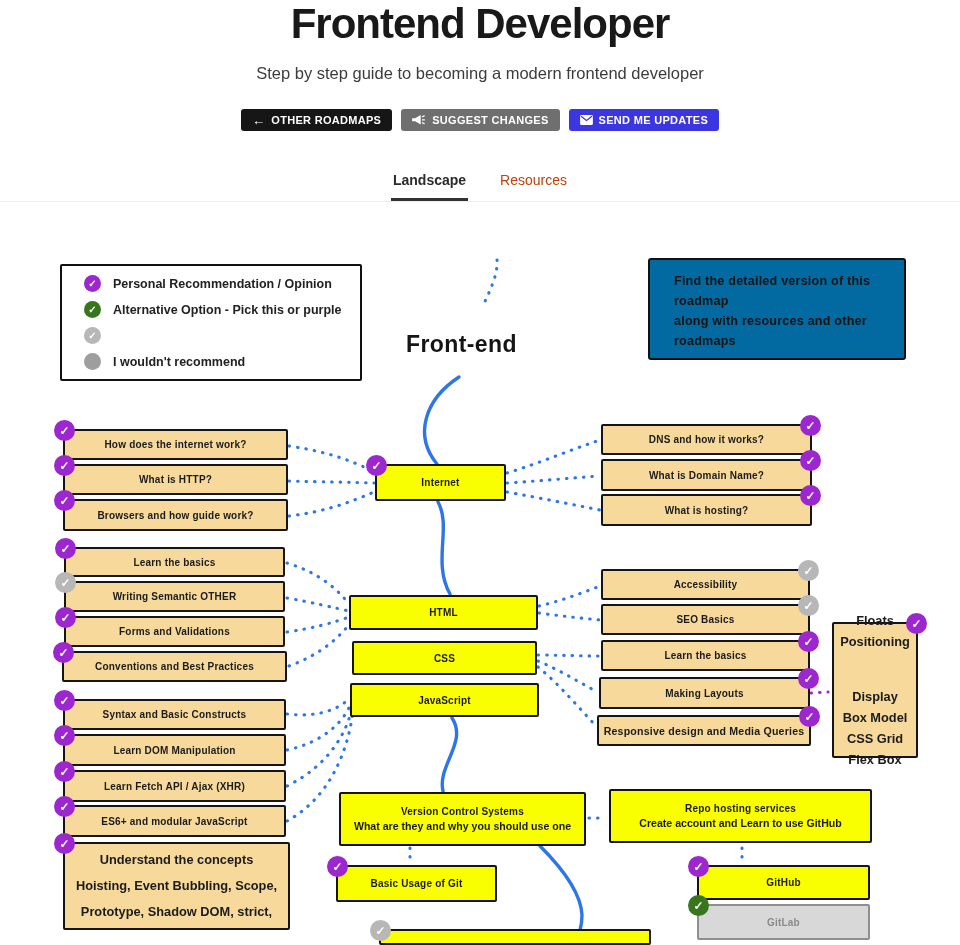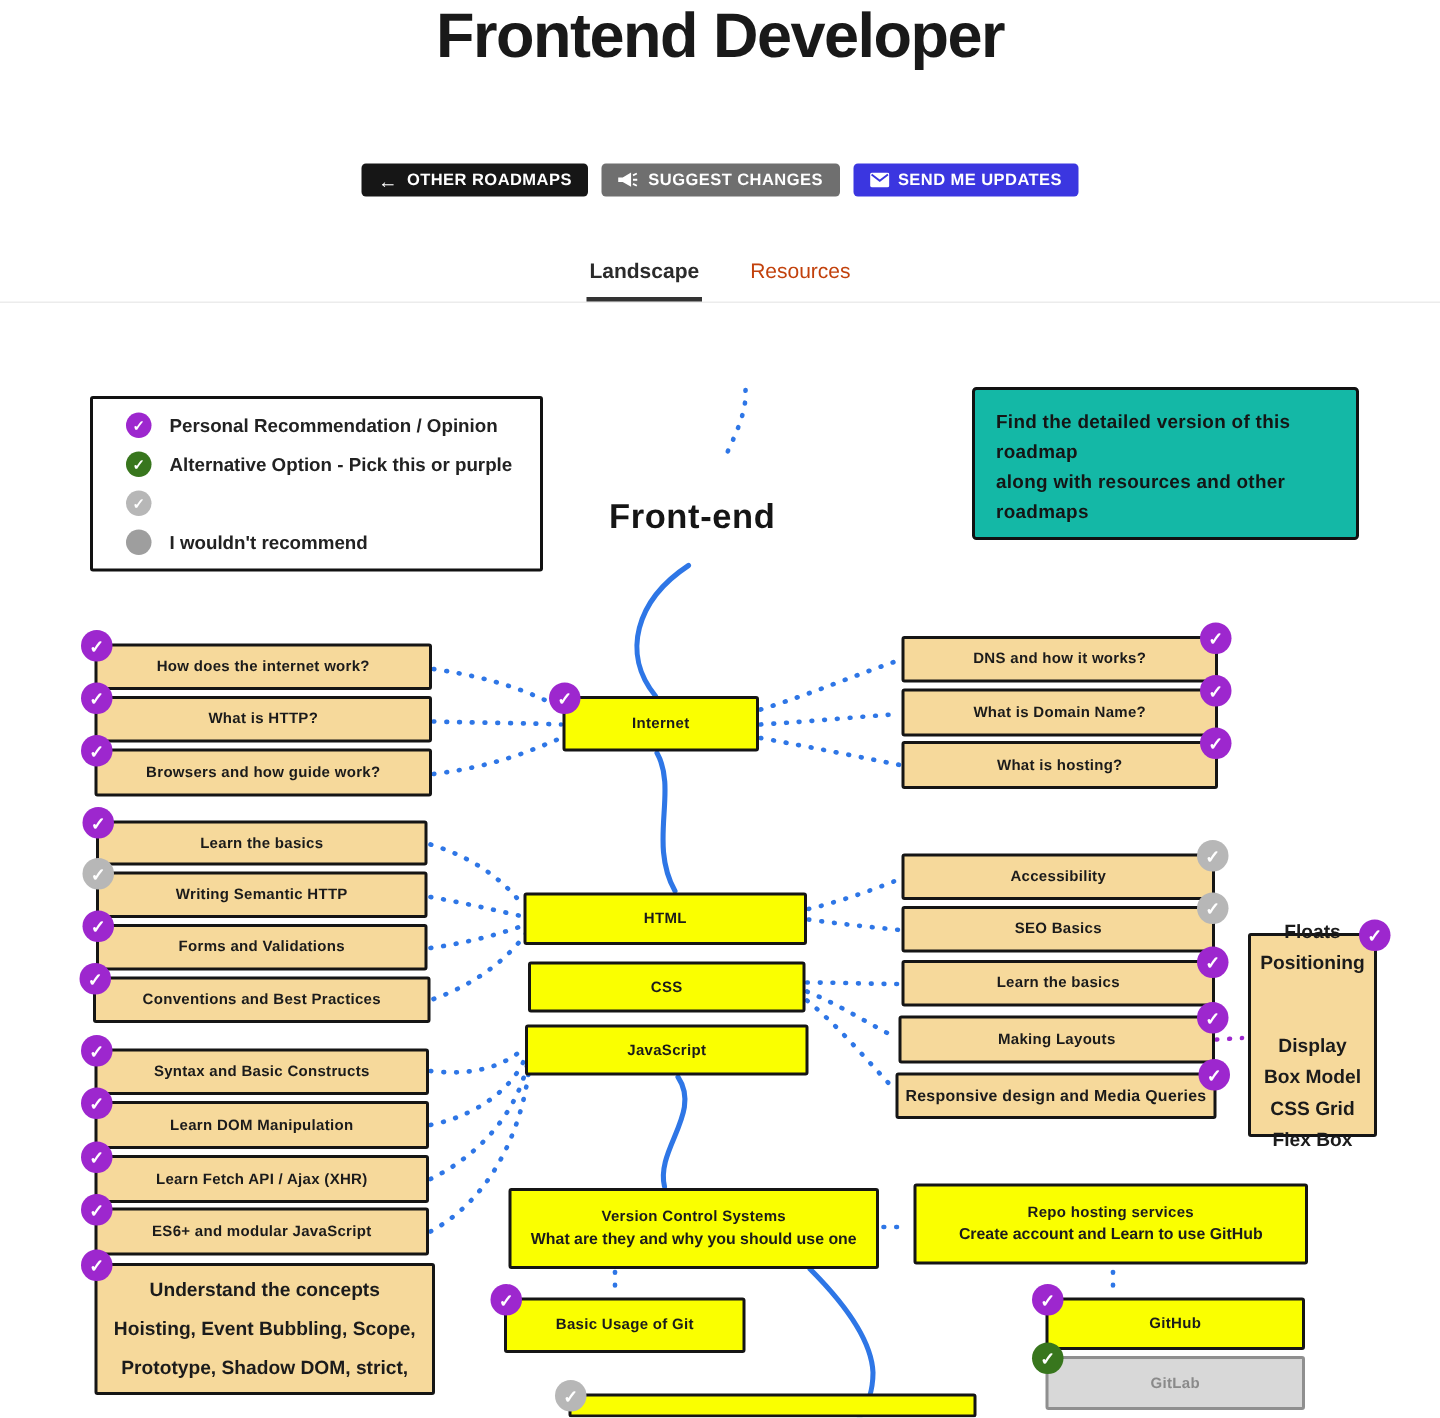--- a/index.html
+++ b/index.html
@@ -23,22 +23,22 @@
   .tab.active{color:#2b2b2b;font-weight:bold;border-bottom:3px solid #333;}
   
   .legend{position:absolute;left:60px;top:264px;width:302px;height:117px;
           border:2px solid #111;border-radius:2px;background:#fff;
           display:flex;flex-direction:column;justify-content:center;gap:9px;
           padding:6px 0 6px 22px;box-sizing:border-box;z-index:2;}
   .lrow{display:flex;align-items:center;gap:12px;font-size:12.5px;font-weight:bold;color:#222;}
   .licon{width:17px;height:17px;border-radius:50%;flex:none;display:flex;
          align-items:center;justify-content:center;color:#fff;font-size:10px;font-weight:bold;}
   .infobox{position:absolute;left:648px;top:258px;width:258px;height:102px;
-           border:2px solid #111;border-radius:3px;background:#14b8a6;box-sizing:border-box;
-           padding:11px 14px 0;z-index:2;}
+           border:2px solid #111;border-radius:3px;background:#0369a1;box-sizing:border-box;
+           padding:11px 24px 0;z-index:2;}
   .infoline{font-size:12.6px;font-weight:bold;color:#151515;line-height:20px;letter-spacing:.2px;}
   .infobtn{margin-top:8px;width:100%;height:30px;background:#4137D8;border:none;border-radius:4px;
            color:#fff;font-size:14px;font-weight:bold;font-family:"Liberation Sans",sans-serif;
            letter-spacing:.4px;}
   .rootlabel{position:absolute;left:406px;top:331px;font-size:23px;font-weight:bold;
              letter-spacing:.4px;color:#151515;z-index:2;}
   
   .node{position:absolute;display:flex;flex-direction:column;align-items:center;
         justify-content:center;border:2px solid #151515;border-radius:2px;
         font-weight:bold;color:#1b1b1b;text-align:center;z-index:2;box-sizing:border-box;}
@@ -59,20 +59,21 @@
   .dotted{fill:none;stroke:#2E76E6;stroke-width:3.1;stroke-linecap:round;stroke-dasharray:.5 8;}
   .solid{fill:none;stroke:#2E76E6;stroke-width:3.4;stroke-linecap:round;}
   .pdotted{fill:none;stroke:#9D27CE;stroke-width:3.1;stroke-linecap:round;stroke-dasharray:.5 8;}
 </style>
 </head>
 <body>
 
 <div class="page">
 
   <div class="title">Frontend Developer</div>
+  <div class="subtitle">Step by step guide to becoming a modern frontend developer</div>
 
   <div class="btnrow">
     <button class="hbtn" style="background:#161616">
       <span class="ic">←</span>
       <span>OTHER ROADMAPS</span>
     </button>
     <button class="hbtn" style="background:#6f6f6f">
       <span class="ic">
         <svg width="14" height="12" viewBox="0 0 16 14">
             <path d="M0 5h3.5L10 1.2v11L3.5 8.5H0z" fill="#fff"></path>
@@ -180,21 +181,21 @@
       </div>
       <div class="node tan" style="left: 601px; top: 494px; width: 211px; height: 32px;">
         <div class="nlabel">What is hosting?</div>
         <div class="check purple-check" style="top: -11px; right: -11px;">✓</div>
       </div>
       <div class="node tan" style="left: 64px; top: 547px; width: 221px; height: 30px;">
         <div class="nlabel">Learn the basics</div>
         <div class="check purple-check" style="top: -11px; left: -11px;">✓</div>
       </div>
       <div class="node tan" style="left: 64px; top: 581px; width: 221px; height: 31px;">
-        <div class="nlabel">Writing Semantic HTTP</div>
+        <div class="nlabel">Writing Semantic OTHER</div>
         <div class="check gray-check" style="top: -11px; left: -11px;">✓</div>
       </div>
       <div class="node tan" style="left: 64px; top: 616px; width: 221px; height: 31px;">
         <div class="nlabel">Forms and Validations</div>
         <div class="check purple-check" style="top: -11px; left: -11px;">✓</div>
       </div>
       <div class="node tan" style="left: 62px; top: 651px; width: 225px; height: 31px;">
         <div class="nlabel">Conventions and Best Practices</div>
         <div class="check purple-check" style="top: -11px; left: -11px;">✓</div>
       </div>

